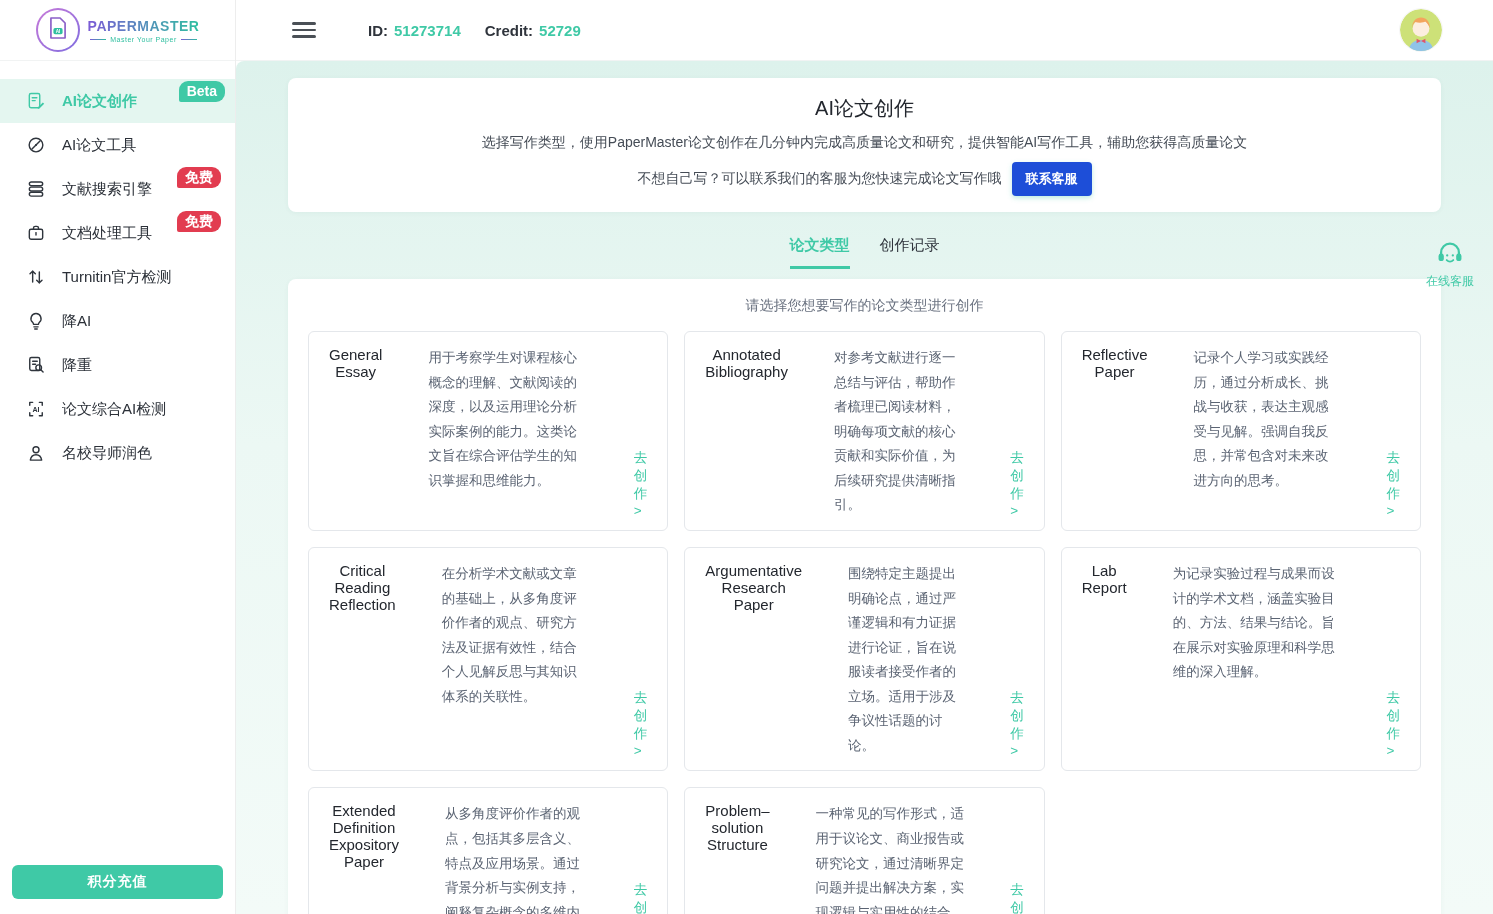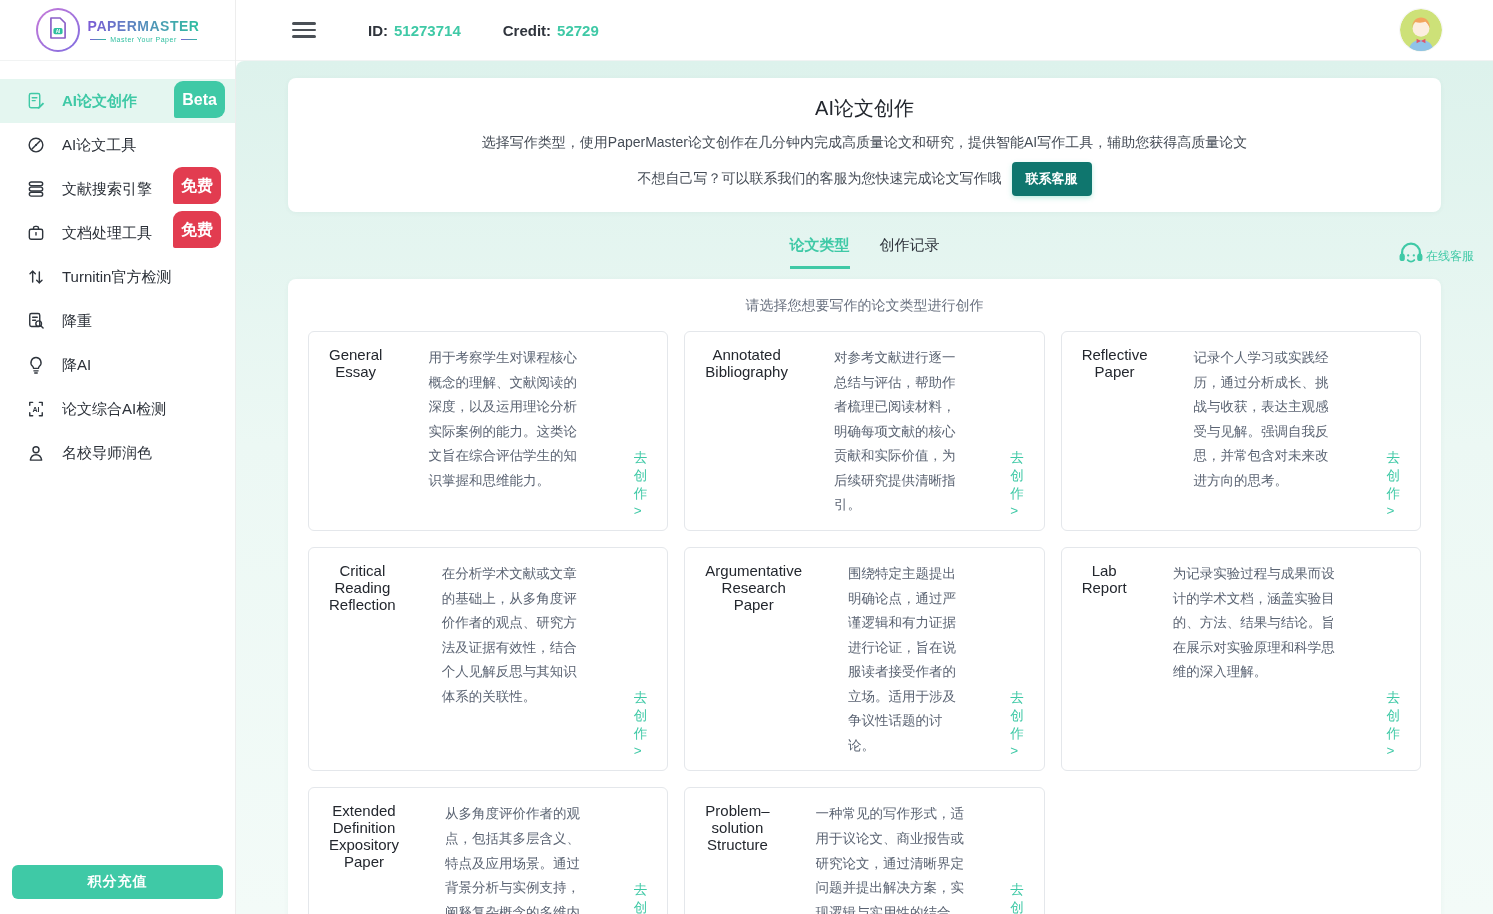--- a/index.html
+++ b/index.html
@@ -26,59 +26,59 @@
   .logo-tagline .dash{width:16px;height:1px;background:linear-gradient(90deg,#7b5bd6,#2fbfa0);}
 
   .menu{margin-top:18px;}
   .side-item{height:44px;display:flex;align-items:center;gap:16px;padding:0 16px 0 26px;position:relative;cursor:pointer;}
   .side-item .side-icon{width:20px;height:20px;color:#2f353d;display:flex;align-items:center;justify-content:center;flex:none;}
   .side-item .side-icon svg{width:20px;height:20px;}
   .side-item .side-label{font-size:15px;color:var(--text-dark);white-space:nowrap;}
   .side-item.active{background:var(--accent-bg);}
   .side-item.active .side-label{color:var(--accent);font-weight:bold;}
   .side-item.active .side-icon{color:var(--accent);}
-  .badge{position:absolute;font-size:16px;color:#fff;padding:9px 8px;border-radius:9px 9px 9px 2px;line-height:1.2;font-weight:bold;}
+  .badge{position:absolute;font-size:14px;color:#fff;padding:2px 8px;border-radius:9px 9px 9px 2px;line-height:1.2;font-weight:bold;}
   .badge.beta{right:10px;top:2px;background:var(--accent);}
   .badge.free{right:14px;top:0px;background:var(--badge-red);}
 
   .recharge-btn{position:absolute;left:12px;right:12px;bottom:15px;height:34px;background:var(--accent);color:#fff;font-size:14px;font-weight:bold;border:none;border-radius:6px;cursor:pointer;letter-spacing:1px;}
 
   
   .topbar{position:absolute;left:236px;top:0;right:0;height:61px;background:#fff;border-bottom:1px solid #f1f3f3;display:flex;align-items:center;z-index:4;}
   .hamburger{margin-left:56px;width:24px;display:flex;flex-direction:column;gap:4px;cursor:pointer;}
   .hamburger div{height:2.5px;background:#4a5056;border-radius:2px;}
-  .id-credit{display:flex;align-items:center;gap:42px;margin-left:52px;font-size:15px;}
+  .id-credit{display:flex;align-items:center;gap:24px;margin-left:52px;font-size:15px;}
   .id-credit .pair{display:flex;gap:6px;align-items:center;}
   .id-credit .lbl{color:#2f343c;font-weight:bold;}
   .id-credit .val{color:var(--accent);font-weight:bold;}
   .avatar{position:absolute;right:51px;top:9px;width:42px;height:42px;border-radius:50%;overflow:hidden;cursor:pointer;box-shadow:0 0 0 1px rgba(0,0,0,.04);}
 
   
   .content{position:absolute;left:236px;top:61px;right:0;bottom:0;background:linear-gradient(180deg,#ddf2ec 0%,#ecf8f4 45%,#f3fbf8 100%);overflow:hidden;border-top-left-radius:8px;}
   .hero-card{margin:17px auto 0;width:1153px;background:#fff;border-radius:8px;box-shadow:0 1px 5px rgba(40,90,80,.05);padding:17px 30px 16px;text-align:center;}
   .hero-title{font-size:20px;font-weight:500;color:#23272e;}
   .hero-sub1{margin-top:12px;font-size:14px;color:var(--text-mid);}
   .hero-sub2-row{margin-top:10px;display:flex;align-items:center;justify-content:center;gap:10px;}
   .hero-sub2{font-size:14px;color:var(--text-mid);}
-  .contact-btn{background:#0f766e;color:#fff;font-size:13px;border:none;border-radius:4px;padding:8px 14px;cursor:pointer;font-weight:bold;box-shadow:0 2px 5px rgba(63,201,166,.35);}
+  .contact-btn{background:#1d4ed8;color:#fff;font-size:13px;border:none;border-radius:4px;padding:8px 14px;cursor:pointer;font-weight:bold;box-shadow:0 2px 5px rgba(63,201,166,.35);}
 
   .tabs-row{display:flex;justify-content:center;gap:30px;margin-top:24px;}
   .tab{font-size:15px;padding-bottom:11px;cursor:pointer;color:#2f343c;}
   .tab.active{color:var(--accent);font-weight:bold;border-bottom:3px solid var(--accent);}
 
   .board{margin:10px auto 0;width:1153px;background:#fff;border-radius:8px;box-shadow:0 1px 5px rgba(40,90,80,.05);padding:18px 20px 22px;}
   .board-prompt{text-align:center;font-size:14px;color:#6a7280;margin-bottom:16px;}
   .card-grid{display:grid;grid-template-columns:repeat(3,1fr);gap:16px;}
   .type-card{border:1px solid #e4e7eb;border-radius:6px;min-height:152px;padding:14px 20px 12px;display:flex;background:#fff;gap:46px;}
   .type-card .card-title{text-align:center;font-size:15px;color:#23272e;margin-bottom:12px;}
   .type-card .card-desc{font-size:13.5px;color:var(--text-gray);line-height:1.82;text-align:left;}
   .type-card .card-action{margin-top:auto;align-self:flex-end;font-size:13.5px;color:var(--accent);cursor:pointer;text-decoration:none;padding-top:6px;}
 
   
-  .cs-float{position:absolute;right:19px;top:239px;display:flex;flex-direction:row;align-items:center;gap:0;cursor:pointer;z-index:6;}
+  .cs-float{position:absolute;right:19px;top:239px;display:flex;flex-direction:column;align-items:center;gap:0;cursor:pointer;z-index:6;}
   .cs-label{font-size:12px;color:var(--accent);white-space:nowrap;}
 </style>
 </head>
 <body>
 
 <aside class="sidebar">
   <div class="logo-row">
     <div class="logo-ring">
       <div class="logo-ring-inner">
         <span>
@@ -151,37 +151,37 @@
             <path d="M4.8 8.2 8 5l3.2 3.2"></path>
             <path d="M16 19V6"></path>
             <path d="M12.8 15.8 16 19l3.2-3.2"></path>
           </svg>
         </span>
     <span class="side-label">Turnitin官方检测</span>
   </div>
       <div class="side-item">
     <span class="side-icon">
           <svg viewBox="0 0 24 24" fill="none" stroke="currentColor" stroke-width="1.7" stroke-linecap="round" stroke-linejoin="round">
+            <path d="M12 3a6 6 0 00-4.1 10.4c.8.8 1.1 1.6 1.1 2.6h6c0-1 .3-1.8 1.1-2.6A6 6 0 0012 3z"></path>
+            <path d="M9.5 19h5"></path>
+            <path d="M10.5 21.5h3"></path>
+          </svg>
+        </span>
+    <span class="side-label">降AI</span>
+  </div>
+      <div class="side-item">
+    <span class="side-icon">
+          <svg viewBox="0 0 24 24" fill="none" stroke="currentColor" stroke-width="1.7" stroke-linecap="round" stroke-linejoin="round">
             <rect x="4.5" y="3" width="12" height="15.5" rx="2"></rect>
             <path d="M8 7.5h5.5M8 11h3.5"></path>
             <circle cx="15.2" cy="15.2" r="3.4"></circle>
             <path d="M17.7 17.7 20.5 20.5"></path>
           </svg>
         </span>
     <span class="side-label">降重</span>
-  </div>
-      <div class="side-item">
-    <span class="side-icon">
-          <svg viewBox="0 0 24 24" fill="none" stroke="currentColor" stroke-width="1.7" stroke-linecap="round" stroke-linejoin="round">
-            <path d="M12 3a6 6 0 00-4.1 10.4c.8.8 1.1 1.6 1.1 2.6h6c0-1 .3-1.8 1.1-2.6A6 6 0 0012 3z"></path>
-            <path d="M9.5 19h5"></path>
-            <path d="M10.5 21.5h3"></path>
-          </svg>
-        </span>
-    <span class="side-label">降AI</span>
   </div>
       <div class="side-item">
     <span class="side-icon">
           <svg viewBox="0 0 24 24" fill="none" stroke="currentColor" stroke-width="1.7" stroke-linecap="round" stroke-linejoin="round">
             <path d="M8 4H4.5v3.5M16 4h3.5v3.5M8 20H4.5v-3.5M16 20h3.5v-3.5"></path>
             <text x="12" y="15" font-size="8.5" text-anchor="middle" fill="currentColor" stroke="none" font-weight="bold" font-family="Liberation Sans, sans-serif">AI</text>
           </svg>
         </span>
     <span class="side-label">论文综合AI检测</span>
   </div>

